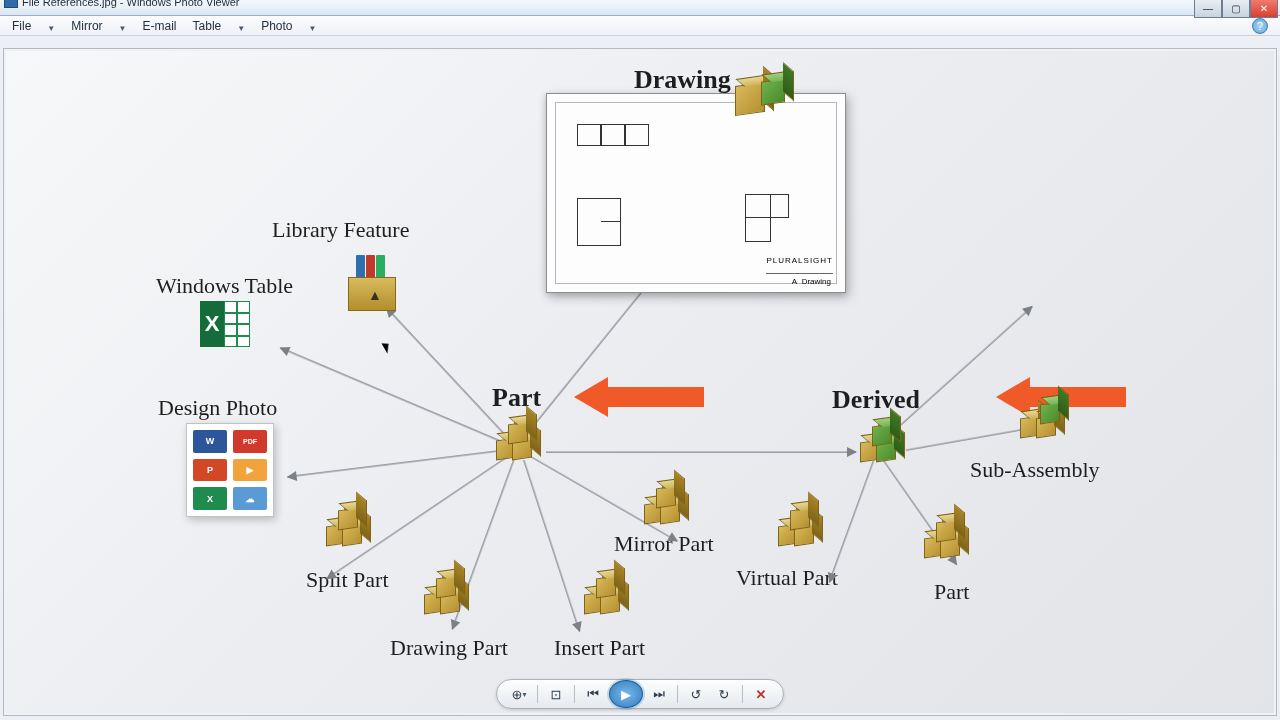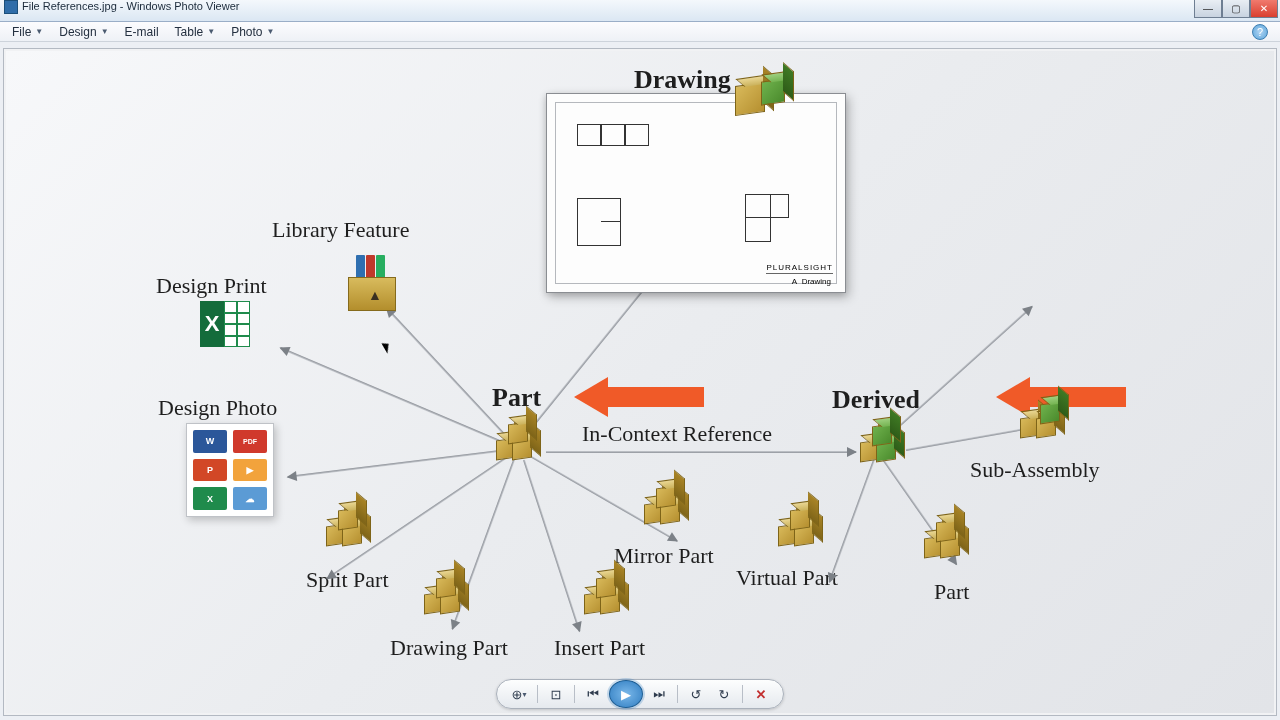--- a/index.html
+++ b/index.html
@@ -5,25 +5,25 @@
 * { margin: 0; padding: 0; box-sizing: border-box; }
 body {
   font-family: "Segoe UI", Tahoma, sans-serif;
   font-size: 12px;
   background: #eceff4;
   width: 1280px; height: 720px;
   overflow: hidden;
   position: relative;
 }
 .titlebar {
-  height: 22px;
+  height: 16px;
   background: linear-gradient(#f4f8fc, #dbe7f3);
   border-bottom: 1px solid #9aaec7;
-  display: flex; align-items: flex-start;
-  padding: 0 4px;
+  display: flex; align-items: flex-end;
+  padding: 7px 4px;
   position: relative;
 }
 .titlebar .app-icon {
   width: 14px; height: 14px; margin-right: 4px;
   background: #2f6da9;
   border: 1px solid #1b4f7a;
 }
 .titlebar .title { color: #1b2a3a; font-size: 11px; }
 .win-controls { position: absolute; right: 2px; top: 0; display: flex; }
 .win-btn {
@@ -36,21 +36,21 @@
 .win-btn.close { background: linear-gradient(#f07a6e, #d93f2f); color: #fff; }
 .menubar {
   height: 20px;
   background: linear-gradient(#fcfcfe, #eef1f6);
   border-bottom: 1px solid #cdd3db;
   display: flex; align-items: center;
   padding: 0 12px;
   gap: 16px;
   font-size: 12px; color: #243040;
 }
-.menu-item { display: inline-flex; align-items: center; gap: 4px; cursor: default; }
+.menu-item { display: inline-flex; align-items: flex-end; gap: 16px; cursor: default; }
 .drop { font-size: 8px; color: #4a5a70; }
 .help-icon {
   margin-left: auto; width: 16px; height: 16px;
   border-radius: 50%;
   background: radial-gradient(#b0d4f2, #5ca6dc);
   color: #fff; font-size: 11px; display: flex; align-items: center; justify-content: center;
   border: 1px solid #3d7eb1;
 }
 .viewer {
   position: absolute; left: 3px; right: 3px; top: 48px; bottom: 4px;
@@ -203,21 +203,21 @@
     <div class="win-btn close">✕</div>
   </div>
 </div>
 
 <div class="menubar">
   <span class="menu-item">
       <span>File</span>
       <span class="drop">▼</span>
     </span>
   <span class="menu-item">
-      <span>Design</span>
+      <span>Mirror</span>
       <span class="drop">▼</span>
     </span>
   <span class="menu-item">
       <span>E-mail</span>
     </span>
   <span class="menu-item">
       <span>Table</span>
       <span class="drop">▼</span>
     </span>
   <span class="menu-item">
@@ -227,30 +227,29 @@
   <div class="help-icon">
       <span>?</span>
     </div>
 </div>
 
 <div class="viewer">
   <div class="canvas">
 
     <div class="label heading" style="left:628px; top:14px;">Drawing</div>
     <div class="label sub" style="left:266px; top:166px;">Library Feature</div>
-    <div class="label sub" style="left:150px; top:222px;">Design Print</div>
+    <div class="label sub" style="left:150px; top:222px;">Windows Table</div>
     <div class="label sub" style="left:152px; top:344px;">Design Photo</div>
     <div class="label heading" style="left:486px; top:332px;">Part</div>
     <div class="label heading" style="left:826px; top:334px;">Derived</div>
-    <div class="label sub" style="left:576px; top:370px;">In-Context Reference</div>
     <div class="label sub" style="left:964px; top:406px;">Sub-Assembly</div>
     <div class="label sub" style="left:300px; top:516px;">Split Part</div>
     <div class="label sub" style="left:384px; top:584px;">Drawing Part</div>
     <div class="label sub" style="left:548px; top:584px;">Insert Part</div>
-    <div class="label sub" style="left:608px; top:492px;">Mirror Part</div>
+    <div class="label sub" style="left:608px; top:480px;">Mirror Part</div>
     <div class="label sub" style="left:730px; top:514px;">Virtual Part</div>
     <div class="label sub" style="left:928px; top:528px;">Part</div>
 
     <div class="arrow-line" style="left:510px; top:396px; width:256px; transform:rotate(-157deg);"></div>
     <div class="arrow-line" style="left:510px; top:395px; width:190px; transform:rotate(-133deg);"></div>
     <div class="arrow-line" style="left:502px; top:398px; width:222px; transform:rotate(173deg);"></div>
     <div class="arrow-line" style="left:510px; top:395px; width:225px; transform:rotate(-51deg);"></div>
     <div class="arrow-line" style="left:500px; top:406px; width:216px; transform:rotate(146deg);"></div>
     <div class="arrow-line" style="left:508px; top:408px; width:180px; transform:rotate(110deg);"></div>
     <div class="arrow-line" style="left:518px; top:408px; width:180px; transform:rotate(72deg);"></div>
@@ -321,21 +320,21 @@
       <div class="dp-box" style="left:54px; top:30px; width:24px; height:22px;"></div>
       <div class="dp-box" style="left:78px; top:30px; width:24px; height:22px;"></div>
       <div class="dp-box" style="left:30px; top:104px; width:44px; height:48px;"></div>
       <div class="dp-box" style="left:54px; top:104px; width:20px; height:24px; border-left:none;"></div>
       <div class="dp-box" style="left:198px; top:100px; width:26px; height:48px;"></div>
       <div class="dp-box" style="left:198px; top:100px; width:44px; height:24px;"></div>
       <div class="iso-block" style="left:188px; top:20px;">
         <div class="cube" style="left:0; bottom:0; width:30px; height:30px;"></div>
         <div class="cube green" style="left:26px; bottom:10px; width:24px; height:24px;"></div>
       </div>
-      <div style="position:absolute; right:12px; bottom:18px; font-size:8px; letter-spacing:1px; border-bottom:1px solid #666; padding-bottom:1px;">PLURALSIGHT</div>
+      <div style="position:absolute; right:12px; bottom:18px; font-size:8px; letter-spacing:1px; border-bottom:1px solid #666; padding-bottom:8px;">PLURALSIGHT</div>
       <div style="position:absolute; right:14px; bottom:6px; font-size:8px;"><span>A</span>&nbsp;&nbsp;<span>Drawing</span></div>
     </div>
 
     <div class="excel-icon" style="left:194px; top:250px;">
       <div class="x">X</div>
       <div class="grid">
           <div></div>
           <div></div>
           <div></div>
           <div></div>

